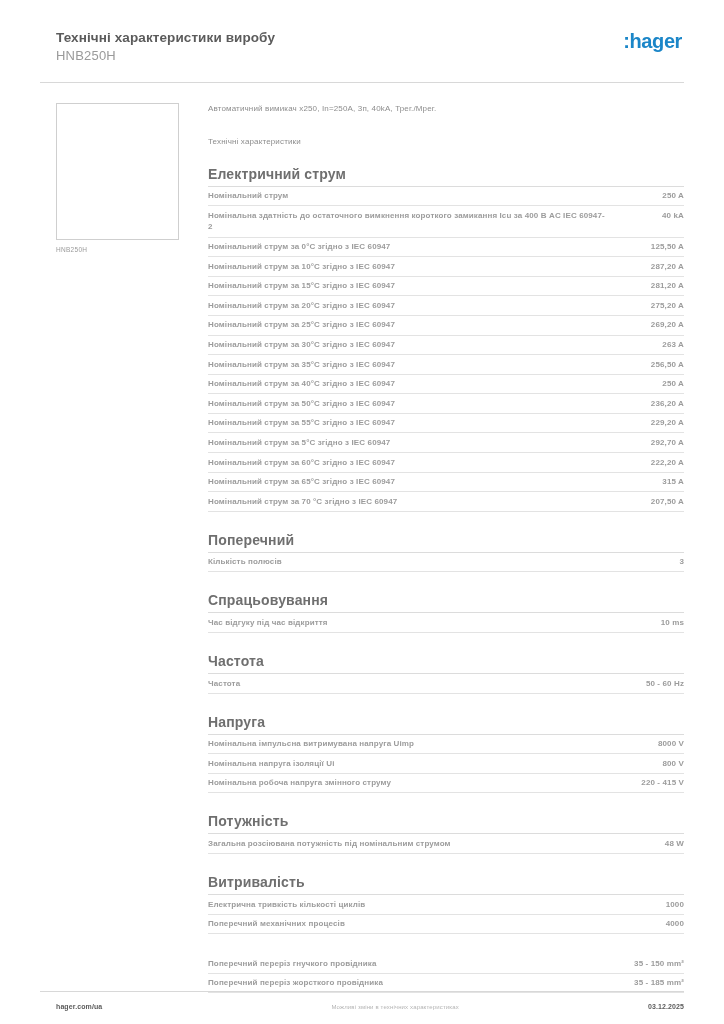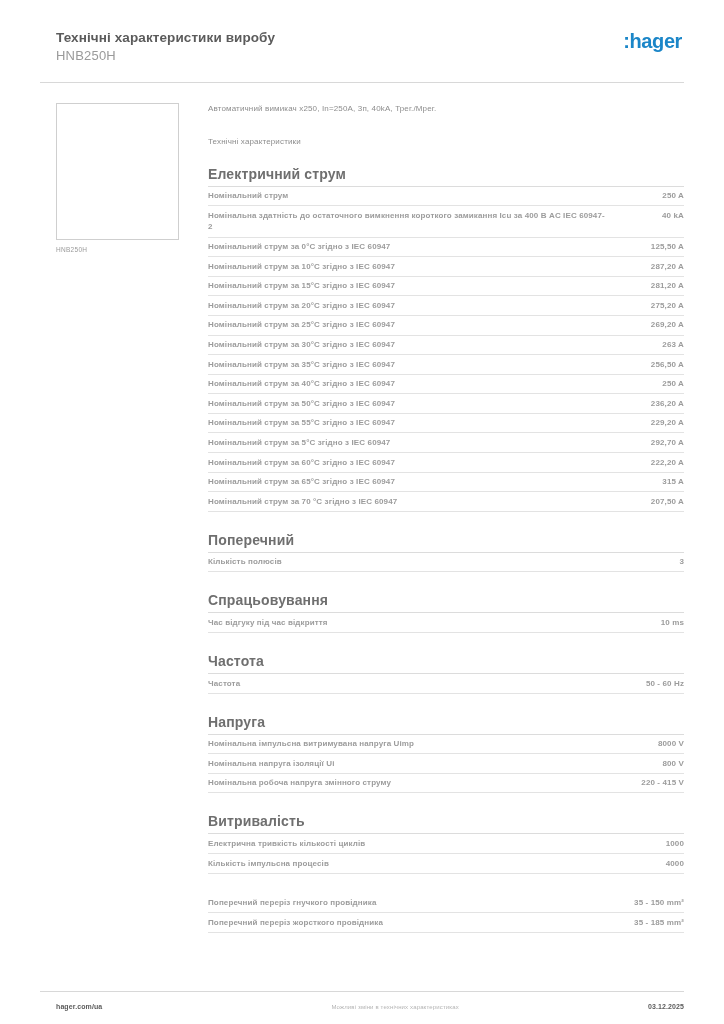--- a/index.html
+++ b/index.html
@@ -309,27 +309,34 @@
             <div class="row">
               <div class="row-label">Номінальна напруга ізоляції Ui</div>
               <div class="row-value">800 V</div>
             </div>
             <div class="row">
               <div class="row-label">Номінальна робоча напруга змінного струму</div>
               <div class="row-value">220 - 415 V</div>
             </div>
           </div>
           <div class="group">
+            <div class="group-title">Потужність</div>
+            <div class="row">
+              <div class="row-label">Загальна розсіювана потужність під номінальним струмом</div>
+              <div class="row-value">48 W</div>
+            </div>
+          </div>
+          <div class="group">
             <div class="group-title">Витривалість</div>
             <div class="row">
               <div class="row-label">Електрична тривкість  кількості циклів</div>
               <div class="row-value">1000</div>
             </div>
             <div class="row">
-              <div class="row-label">Кількість імпульсна процесів</div>
+              <div class="row-label">Поперечний механічних процесів</div>
               <div class="row-value">4000</div>
             </div>
           </div>
           <div class="group">
             <div class="row">
               <div class="row-label">Поперечний переріз гнучкого провідника</div>
               <div class="row-value">35 - 150 mm²</div>
             </div>
             <div class="row">
               <div class="row-label">Поперечний переріз жорсткого провідника</div>

